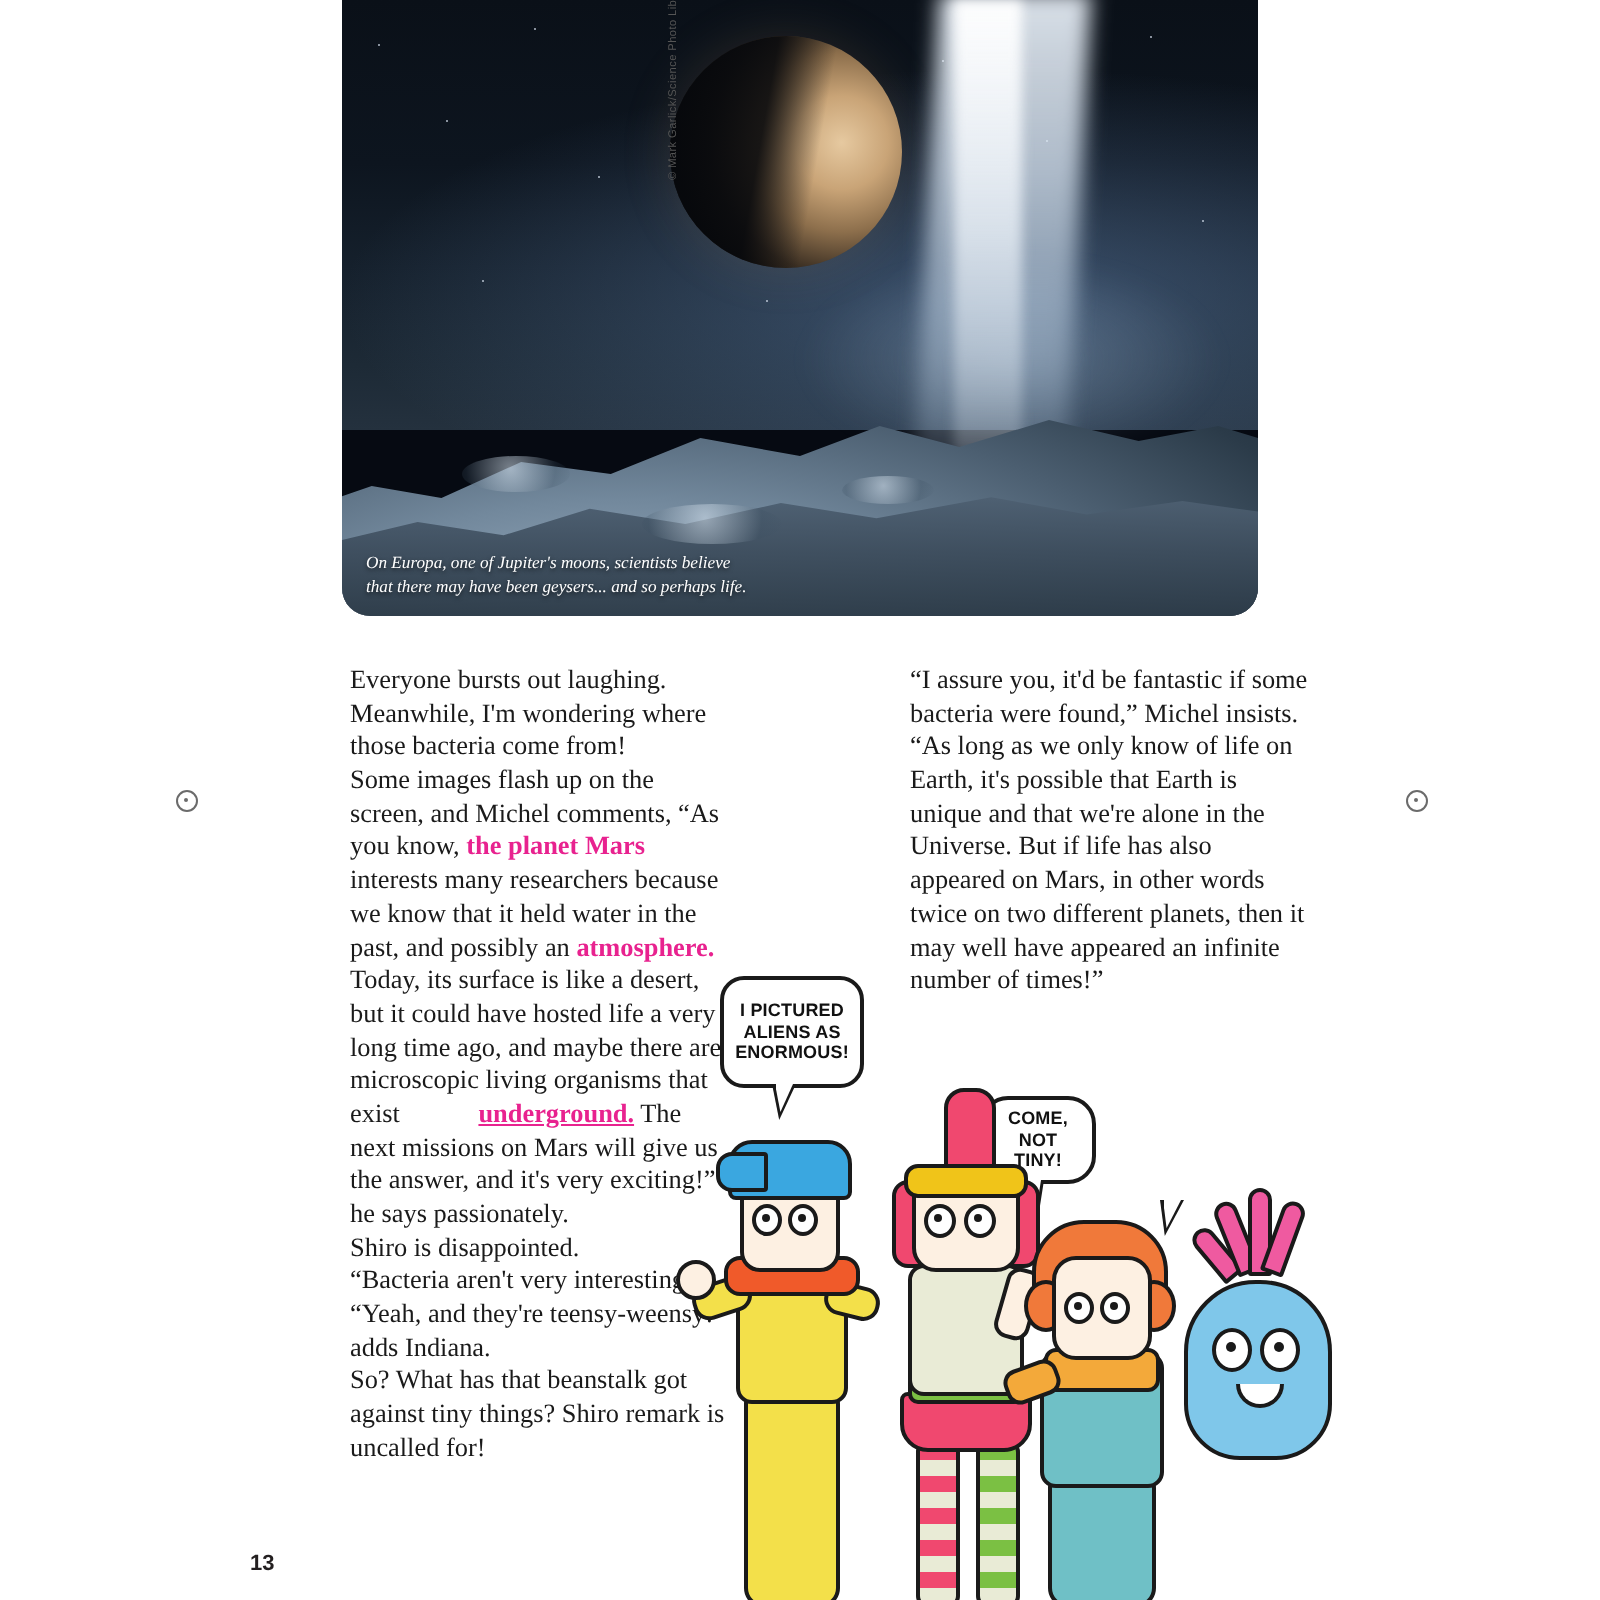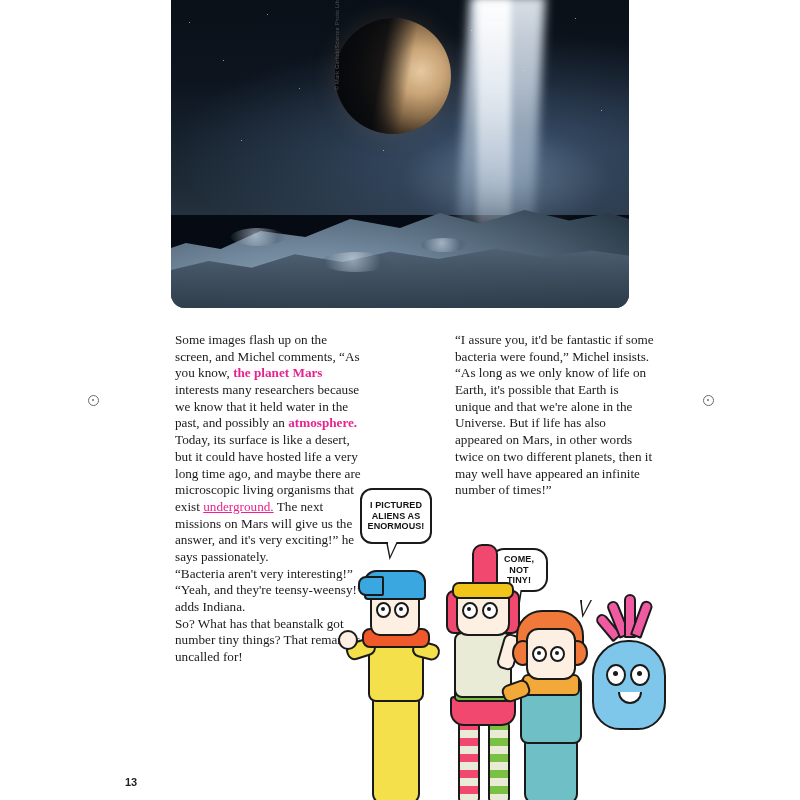--- a/index.html
+++ b/index.html
@@ -133,21 +133,21 @@
   .col {
     position: absolute;
     font-size: 13.2px;
     line-height: 1.265;
     text-align: left;
   }
   .col-left { left: 175px; top: 332px; width: 190px; }
   .col-right { left: 455px; top: 332px; width: 199px; }
   .col p { margin: 0; }
   .hl { color: #e8228f; font-weight: bold; }
-  .hl-u { color: #e8228f; font-weight: normal; text-decoration: underline; }
+  .hl-u { color: #e8228f; font-weight: bold; text-decoration: underline; margin-left: 36px; }
 
   
   .folio {
     position:absolute;
     left: 125px; top: 776px;
     font-family: "Liberation Sans", sans-serif;
     font-weight: bold;
     font-size: 11px;
     color: #231f20;
   }
@@ -291,34 +291,37 @@
     </div>
     <div class="planet"></div>
     <div class="haze"></div>
     <div class="plume"></div>
     <div class="plume2"></div>
     <div class="ridge"></div>
     <div class="ridge2"></div>
     <div class="crater" style="left:60px;top:228px;width:54px;height:18px"></div>
     <div class="crater" style="left:150px;top:252px;width:70px;height:20px"></div>
     <div class="crater" style="left:250px;top:238px;width:46px;height:14px"></div>
+    <div class="caption">On Europa, one of Jupiter's moons, scientists believe that there may have been geysers... and so perhaps life.</div>
   </div>
   <div class="credit">© Mark Garlick/Science Photo Library (an artist's impression)</div>
 </div>
 
 <div class="reg-mark reg-left"></div>
 <div class="reg-mark reg-right"></div>
 
 <div class="col col-left">
+  <p>Everyone bursts out laughing. Meanwhile, I'm wondering where those bacteria come from!</p>
   <p>
     <span>Some images flash up on the screen, and Michel comments, “As you know, </span><span class="hl">the planet Mars</span><span> interests many researchers because we know that it held water in the past, and possibly an </span><span class="hl">atmosphere.</span><span> Today, its surface is like a desert, but it could have hosted life a very long time ago, and maybe there are microscopic living organisms that exist </span><span class="hl-u">underground.</span><span> The next missions on Mars will give us the answer, and it's very exciting!” he says passionately.</span>
   </p>
+  <p>Shiro is disappointed.</p>
   <p>“Bacteria aren't very interesting!”</p>
   <p>“Yeah, and they're teensy-weensy!” adds Indiana.</p>
-  <p>So? What has that beanstalk got number tiny things? That remark is uncalled for!</p>
+  <p>So? What has that beanstalk got against tiny things? Shiro remark is uncalled for!</p>
 </div>
 
 <div class="col col-right">
   <p>“I assure you, it'd be fantastic if some bacteria were found,” Michel insists. “As long as we only know of life on Earth, it's possible that Earth is unique and that we're alone in the Universe. But if life has also appeared on Mars, in other words twice on two different planets, then it may well have appeared an infinite number of times!”</p>
 </div>
 
 <div class="comic">
 
   <div class="bubble bub1">I PICTURED ALIENS AS ENORMOUS!</div>
   <div class="tail t1"></div>

